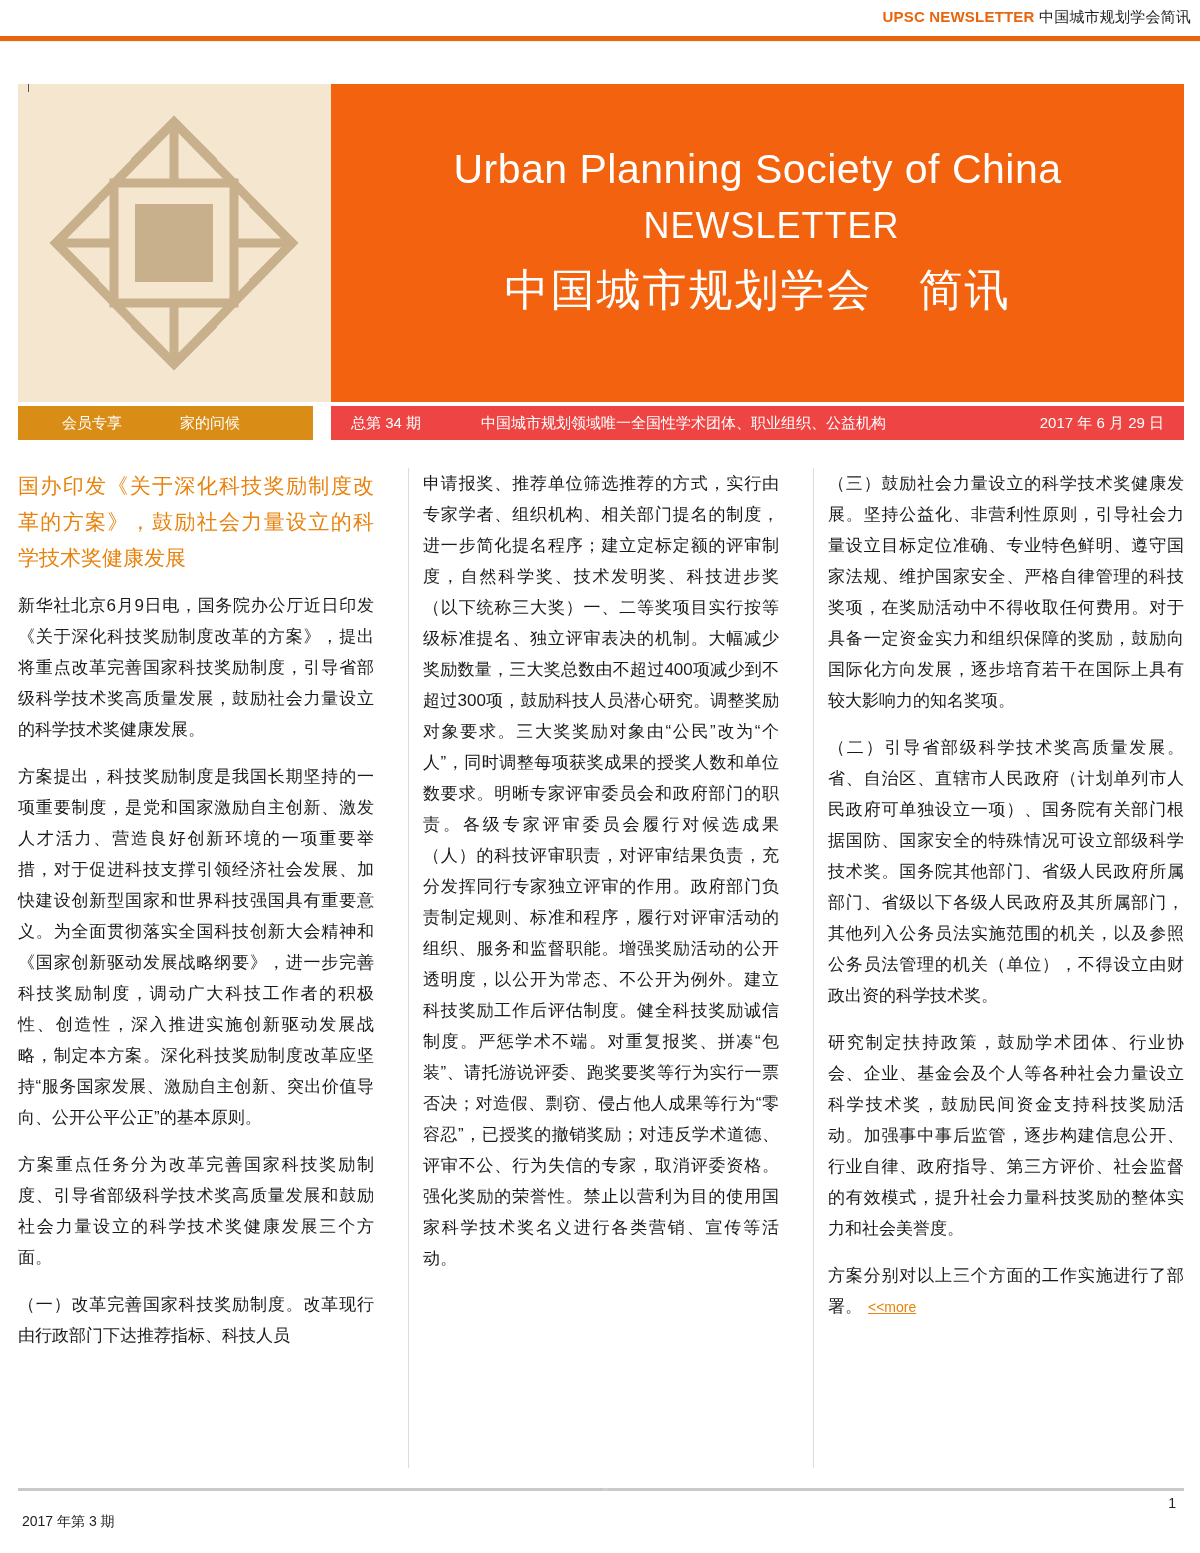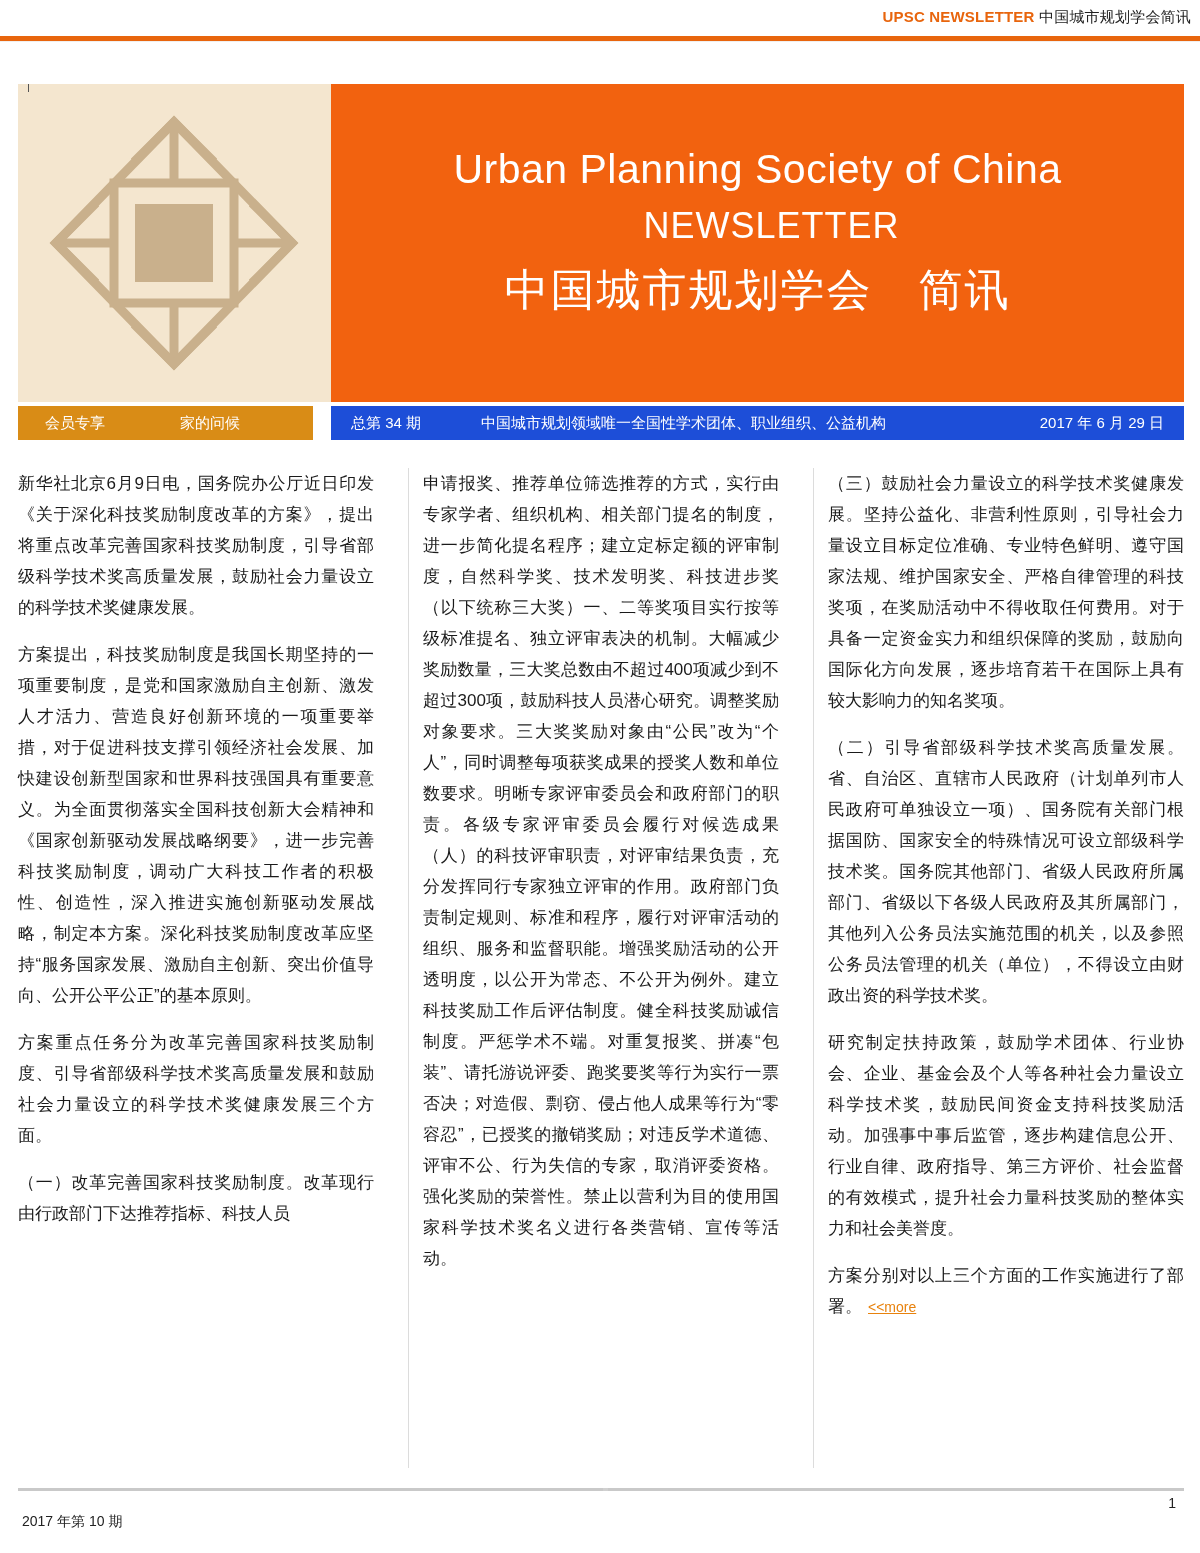--- a/index.html
+++ b/index.html
@@ -98,28 +98,28 @@
   }
   .strip-left {
     position: absolute;
     left: 0; top: 0;
     width: 295px; height: 34px;
     background: #d98c16;
     color: #fff;
     font-size: 15px;
     line-height: 34px;
   }
-  .strip-left .s1 { position: absolute; left: 27px; text-align: right; }
+  .strip-left .s1 { position: absolute; left: 44px; text-align: right; }
   .strip-left .s2 { position: absolute; left: 162px; }
 
   .strip-right {
     position: absolute;
     left: 313px; top: 0;
     width: 853px; height: 34px;
-    background: #1d4ed8;
+    background: #ef4444;
     color: #fff;
     font-size: 15px;
     line-height: 34px;
   }
   .strip-right .i1 { position: absolute; left: 20px; }
   .strip-right .i2 { position: absolute; left: 150px; }
   .strip-right .i3 { position: absolute; right: 20px; }
 
   
   .cols {
@@ -248,20 +248,21 @@
     <span class="i2">中国城市规划领域唯一全国性学术团体、职业组织、公益机构</span>
     <span class="i3">2017 年 6 月 29 日</span>
   </div>
 </div>
 
 <div class="cols">
   <div class="vrule vrule-a"></div>
   <div class="vrule vrule-b"></div>
 
   <div class="col col-1">
+    <h2 class="headline">国办印发《关于深化科技奖励制度改革的方案》，鼓励社会力量设立的科学技术奖健康发展</h2>
     <p class="para">新华社北京6月9日电，国务院办公厅近日印发《关于深化科技奖励制度改革的方案》，提出将重点改革完善国家科技奖励制度，引导省部级科学技术奖高质量发展，鼓励社会力量设立的科学技术奖健康发展。</p>
     <p class="para">方案提出，科技奖励制度是我国长期坚持的一项重要制度，是党和国家激励自主创新、激发人才活力、营造良好创新环境的一项重要举措，对于促进科技支撑引领经济社会发展、加快建设创新型国家和世界科技强国具有重要意义。为全面贯彻落实全国科技创新大会精神和《国家创新驱动发展战略纲要》，进一步完善科技奖励制度，调动广大科技工作者的积极性、创造性，深入推进实施创新驱动发展战略，制定本方案。深化科技奖励制度改革应坚持“服务国家发展、激励自主创新、突出价值导向、公开公平公正”的基本原则。</p>
     <p class="para">方案重点任务分为改革完善国家科技奖励制度、引导省部级科学技术奖高质量发展和鼓励社会力量设立的科学技术奖健康发展三个方面。</p>
     <p class="para">（一）改革完善国家科技奖励制度。改革现行由行政部门下达推荐指标、科技人员</p>
   </div>
 
   <div class="col col-2">
     <p class="para">申请报奖、推荐单位筛选推荐的方式，实行由专家学者、组织机构、相关部门提名的制度，进一步简化提名程序；建立定标定额的评审制度，自然科学奖、技术发明奖、科技进步奖（以下统称三大奖）一、二等奖项目实行按等级标准提名、独立评审表决的机制。大幅减少奖励数量，三大奖总数由不超过400项减少到不超过300项，鼓励科技人员潜心研究。调整奖励对象要求。三大奖奖励对象由“公民”改为“个人”，同时调整每项获奖成果的授奖人数和单位数要求。明晰专家评审委员会和政府部门的职责。各级专家评审委员会履行对候选成果（人）的科技评审职责，对评审结果负责，充分发挥同行专家独立评审的作用。政府部门负责制定规则、标准和程序，履行对评审活动的组织、服务和监督职能。增强奖励活动的公开透明度，以公开为常态、不公开为例外。建立科技奖励工作后评估制度。健全科技奖励诚信制度。严惩学术不端。对重复报奖、拼凑“包装”、请托游说评委、跑奖要奖等行为实行一票否决；对造假、剽窃、侵占他人成果等行为“零容忍”，已授奖的撤销奖励；对违反学术道德、评审不公、行为失信的专家，取消评委资格。强化奖励的荣誉性。禁止以营利为目的使用国家科学技术奖名义进行各类营销、宣传等活动。</p>
   </div>
 
@@ -270,14 +271,14 @@
     <p class="para">（二）引导省部级科学技术奖高质量发展。省、自治区、直辖市人民政府（计划单列市人民政府可单独设立一项）、国务院有关部门根据国防、国家安全的特殊情况可设立部级科学技术奖。国务院其他部门、省级人民政府所属部门、省级以下各级人民政府及其所属部门，其他列入公务员法实施范围的机关，以及参照公务员法管理的机关（单位），不得设立由财政出资的科学技术奖。</p>
     <p class="para">研究制定扶持政策，鼓励学术团体、行业协会、企业、基金会及个人等各种社会力量设立科学技术奖，鼓励民间资金支持科技奖励活动。加强事中事后监管，逐步构建信息公开、行业自律、政府指导、第三方评价、社会监督的有效模式，提升社会力量科技奖励的整体实力和社会美誉度。</p>
     <p class="para"><span>方案分别对以上三个方面的工作实施进行了部署。</span><a class="more" href="#">&lt;&lt;more</a></p>
   </div>
 </div>
 
 <div class="foot-rule">
   <div class="seg-a"></div>
   <div class="seg-b"></div>
 </div>
-<div class="foot-left">2017 年第 10 期</div>
+<div class="foot-left">2017 年第 3 期</div>
 <div class="foot-page">1</div>
 
 </body></html>

